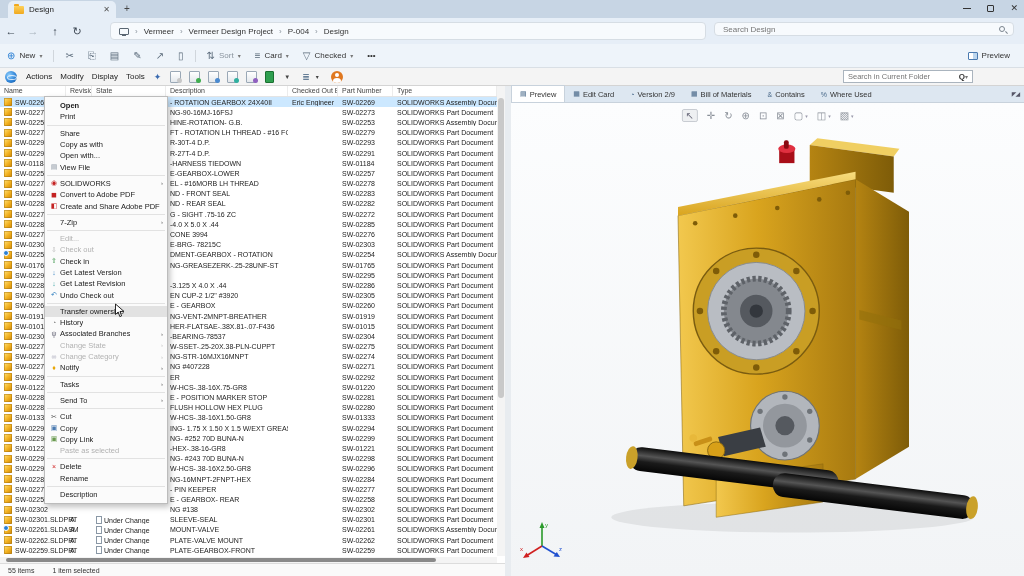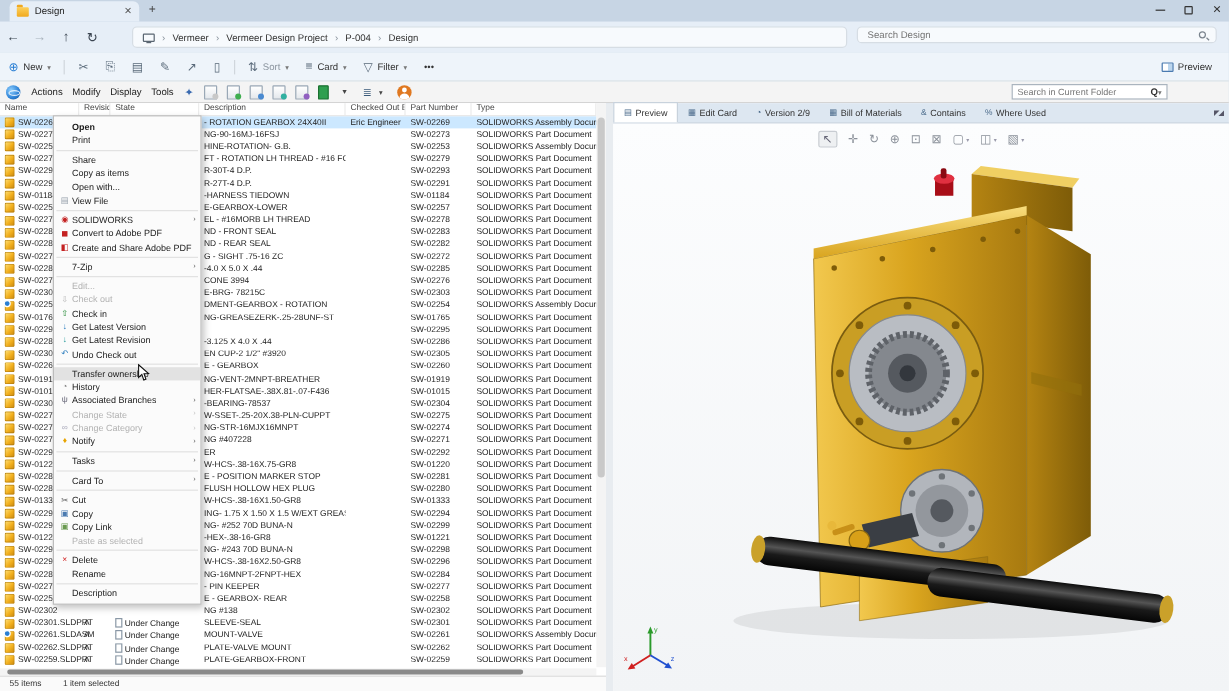--- a/index.html
+++ b/index.html
@@ -180,21 +180,21 @@
       <span>Sort</span>
       <span class="dd">▾</span>
     </div>
   <div class="cbtn">
     <span class="cico">≡</span>
       <span>Card</span>
       <span class="dd">▾</span>
     </div>
   <div class="cbtn">
     <span class="cico">▽</span>
-      <span>Filter</span>
+      <span>Checked</span>
       <span class="dd">▾</span>
     </div>
   <div class="cbtn">•••</div>
   <div id="previewtoggle">
     <span class="pv-ico"></span>
     <span>Preview</span>
   </div>
 </div>
 
 <div id="pdmbar">
@@ -796,21 +796,21 @@
       <span class="mico"></span>
       <span class="lbl">Print</span>
     </div>
     <div class="msep"></div>
     <div class="mi">
       <span class="mico"></span>
       <span class="lbl">Share</span>
     </div>
     <div class="mi">
       <span class="mico"></span>
-      <span class="lbl">Copy as items</span>
+      <span class="lbl">Copy as with</span>
     </div>
     <div class="mi">
       <span class="mico"></span>
       <span class="lbl">Open with...</span>
     </div>
     <div class="mi">
       <span class="mico" style="color: rgb(152, 162, 172);">▤</span>
       <span class="lbl">View File</span>
     </div>
     <div class="msep"></div>
@@ -889,21 +889,21 @@
     </div>
     <div class="msep"></div>
     <div class="mi">
       <span class="mico"></span>
       <span class="lbl">Tasks</span>
       <span class="sub">›</span>
     </div>
     <div class="msep"></div>
     <div class="mi">
       <span class="mico"></span>
-      <span class="lbl">Card To</span>
+      <span class="lbl">Send To</span>
       <span class="sub">›</span>
     </div>
     <div class="msep"></div>
     <div class="mi">
       <span class="mico" style="color: rgb(85, 85, 85);">✂</span>
       <span class="lbl">Cut</span>
     </div>
     <div class="mi">
       <span class="mico" style="color: rgb(74, 122, 176);">▣</span>
       <span class="lbl">Copy</span>

